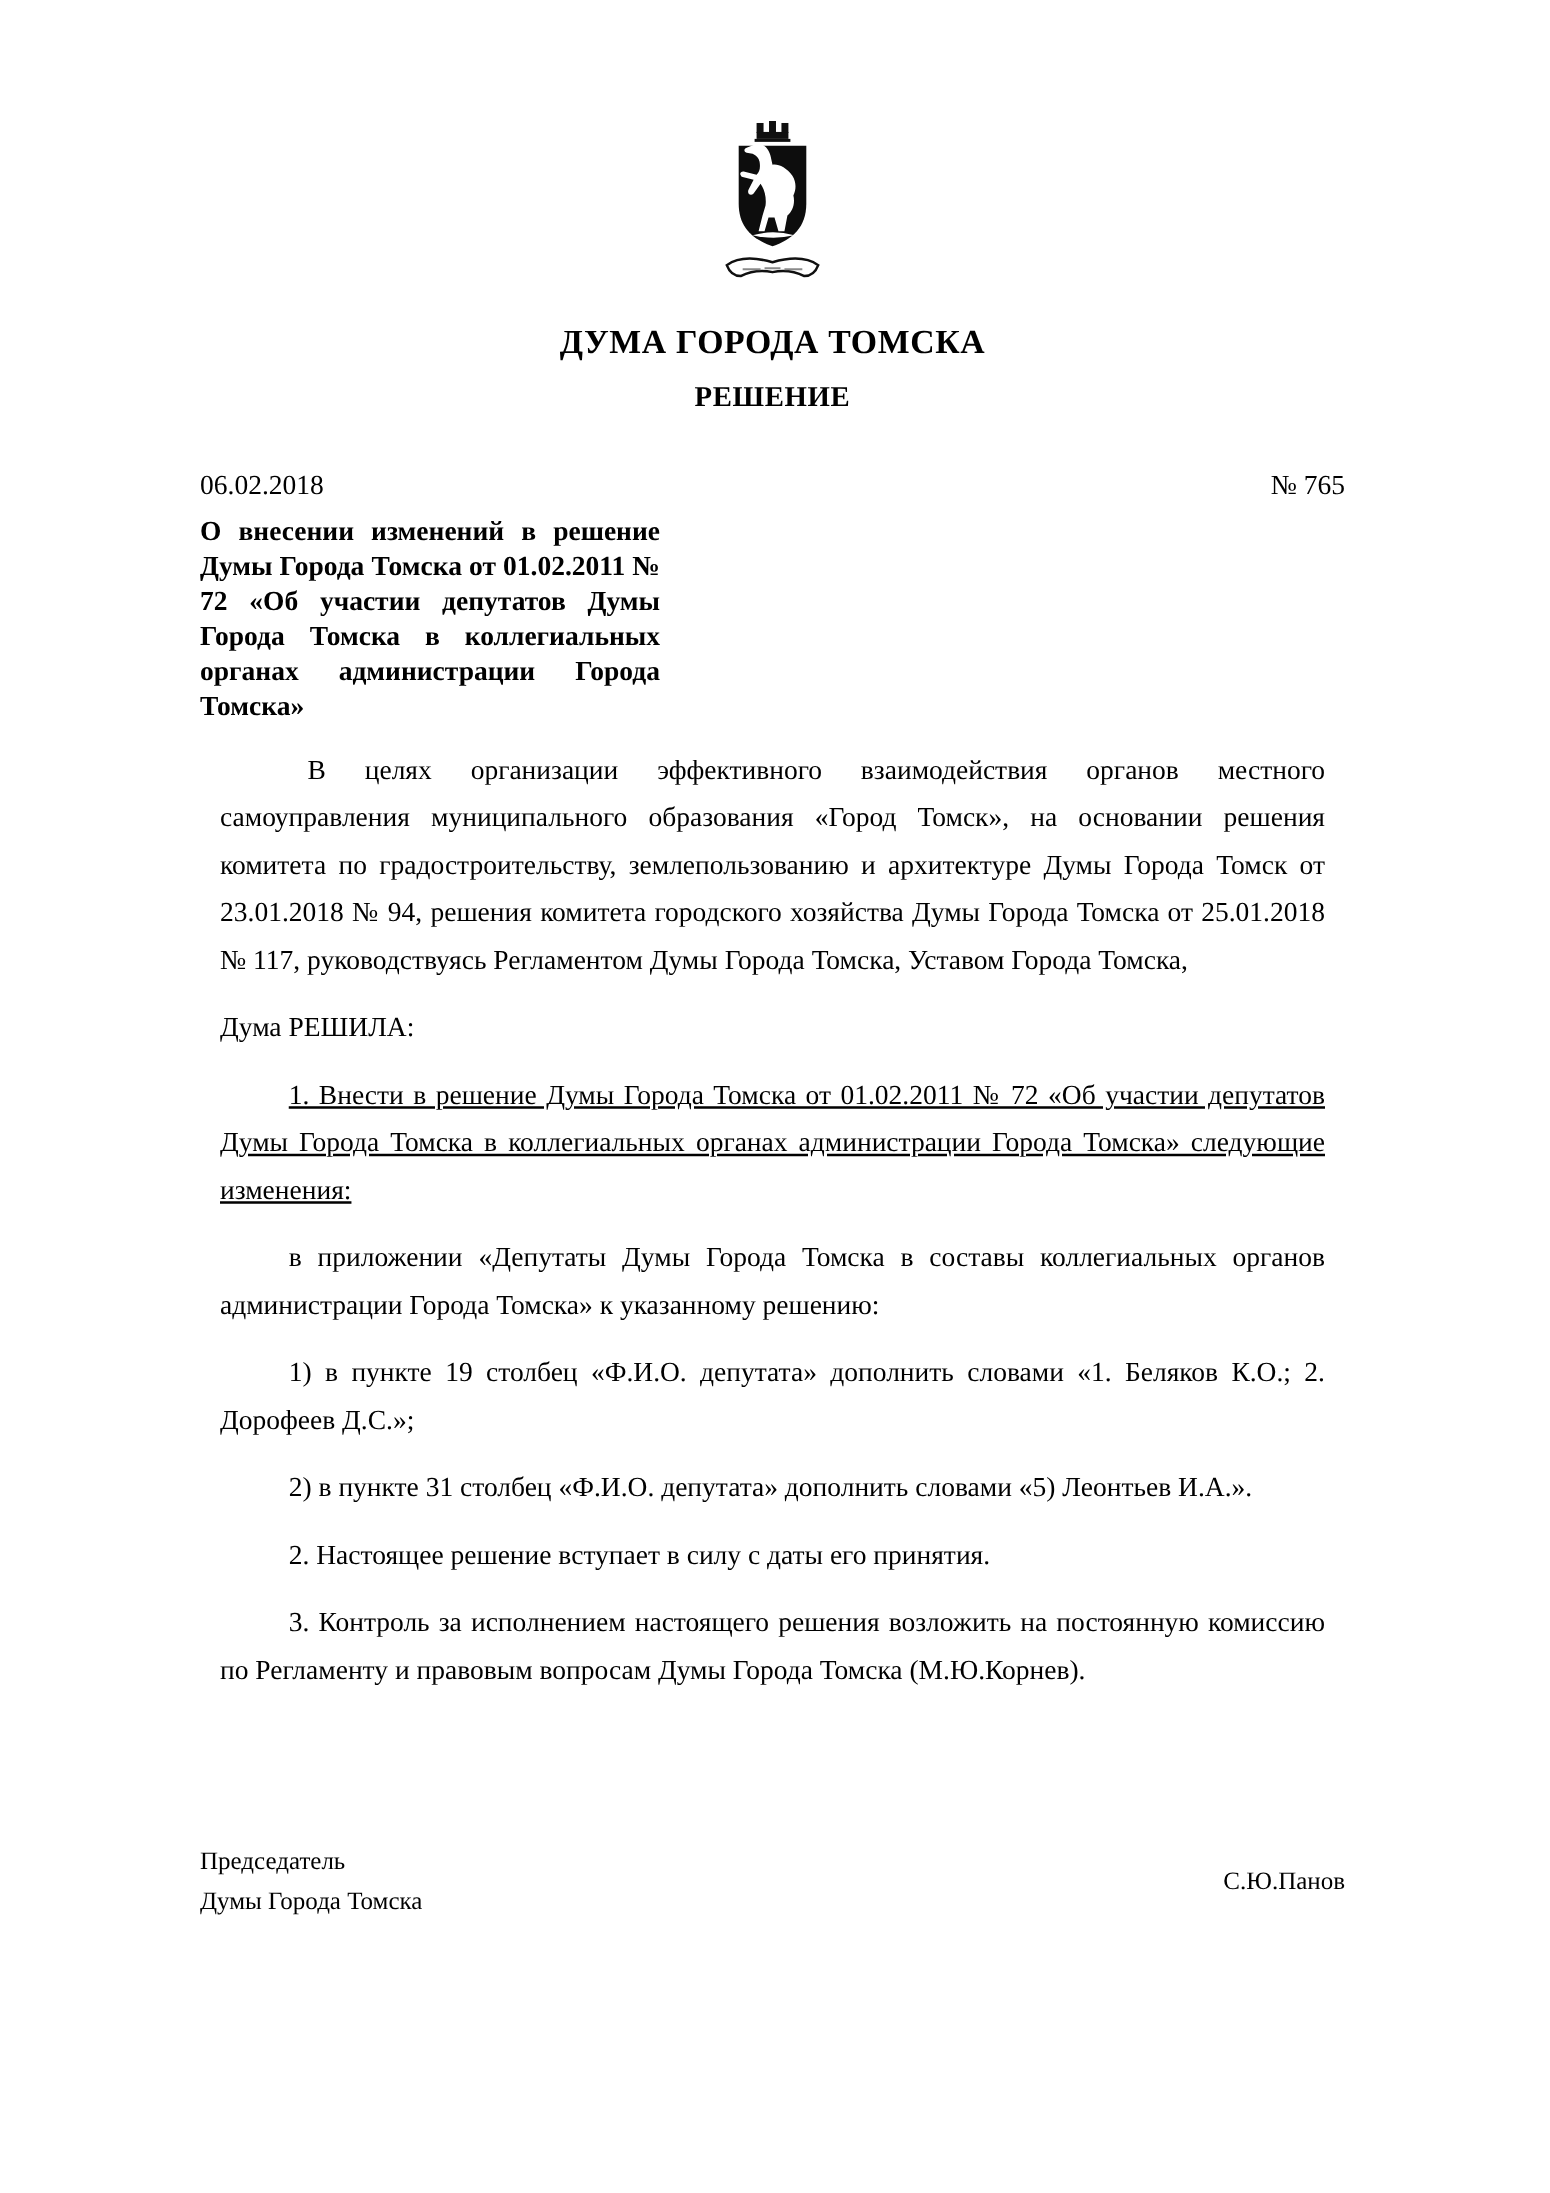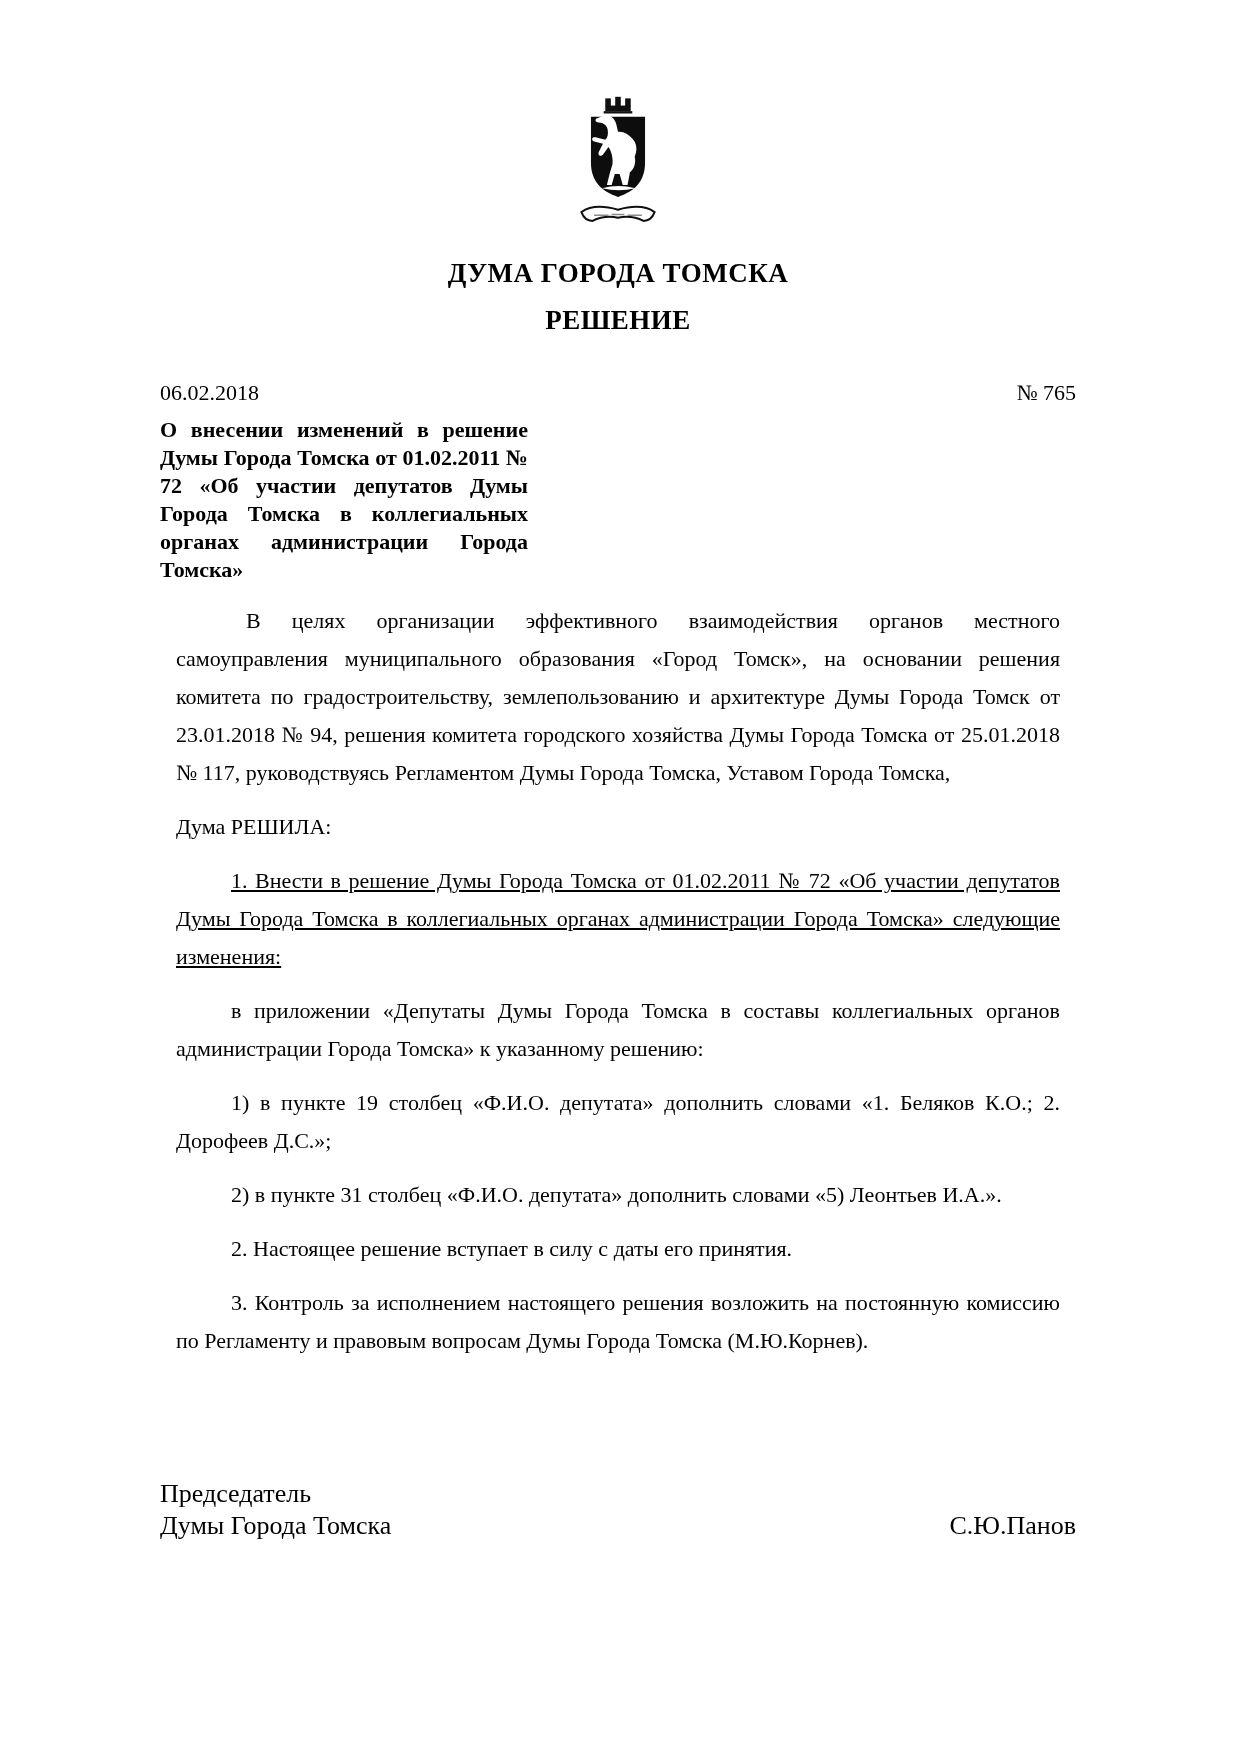--- a/index.html
+++ b/index.html
@@ -30,21 +30,21 @@
   .doc-title {
     text-align: center;
     font-weight: bold;
     font-size: 27px;
     letter-spacing: 0.5px;
     margin: 0;
   }
   .doc-type {
     text-align: center;
     font-weight: bold;
-    font-size: 27px;
+    font-size: 23px;
     letter-spacing: 0.5px;
     margin: 16px 0 0 0;
   }
   .meta-row {
     display: flex;
     justify-content: space-between;
     align-items: baseline;
     font-size: 22px;
     margin-top: 44px;
   }
@@ -74,22 +74,22 @@
   .item {
     text-indent: 55px;
   }
   .first-item {
     margin-top: 6px !important;
     text-decoration: underline;
   }
   .signature {
     display: flex;
     justify-content: space-between;
-    align-items: flex-end;
-    font-size: 26px;
+    align-items: center;
+    font-size: 20px;
     line-height: 32px;
     margin-top: 118px;
   }
   .sig-left div { white-space: nowrap; }
 </style>
 </head>
 <body>
 
 <div class="page">
 

